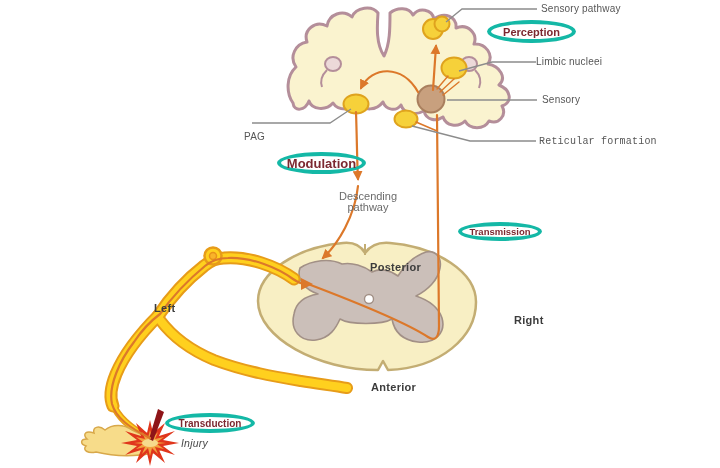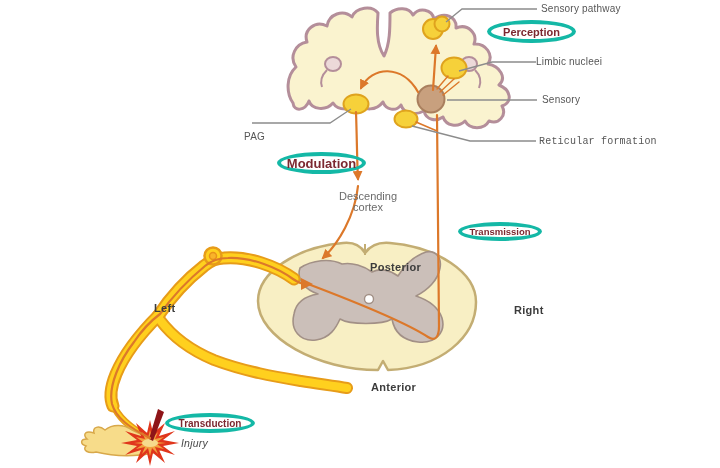--- a/index.html
+++ b/index.html
@@ -33,21 +33,21 @@
   #oval-transduction{left:165px;top:413px;width:90px;height:20px;font-size:10px;align-items:flex-end;}
   #lbl-sensory{left:541px;top:3px;}
   #lbl-limbic{left:536px;top:56px;}
   #lbl-thalamus{left:542px;top:94px;}
   #lbl-reticular{left:539px;top:136px;font-family:Liberation Mono, monospace;}
   #lbl-pag{left:228px;top:131px;padding-left:16px;}
   #lbl-injury{left:181px;top:437px;}
   #lbl-posterior{left:370px;top:221px;margin-top:40px;}
   #lbl-anterior{left:371px;top:381px;}
   #lbl-left{left:138px;top:302px;padding-left:16px;}
-  #lbl-right{left:477px;top:304px;padding-left:37px;}
+  #lbl-right{left:477px;top:314px;padding-left:37px;}
 </style>
 </head>
 <body>
 
 <div id="stage">
 
   <svg width="720" height="468" viewBox="0 0 720 468">
     <defs>
       <marker id="ah" markerUnits="userSpaceOnUse" markerWidth="12" markerHeight="10" refX="8" refY="5" orient="auto">
         <path d="M0,0 L10,5 L0,10 Z" fill="#dc782a"></path>
@@ -176,21 +176,21 @@
   <div class="lbl" id="lbl-pag">PAG</div>
   <div class="lbl injury-lbl" id="lbl-injury">Injury</div>
 
   <div class="region" id="lbl-posterior">Posterior</div>
   <div class="region" id="lbl-anterior">Anterior</div>
   <div class="region" id="lbl-left">Left</div>
   <div class="region" id="lbl-right">Right</div>
 
   <div class="desc">
     <div>Descending</div>
-    <div>cortex</div>
+    <div>pathway</div>
   </div>
 
   <div class="oval" id="oval-perception">
     <span>Perception</span>
   </div>
   <div class="oval" id="oval-modulation">
     <span>Modulation</span>
   </div>
   <div class="oval" id="oval-transmission">
     <span>Transmission</span>

